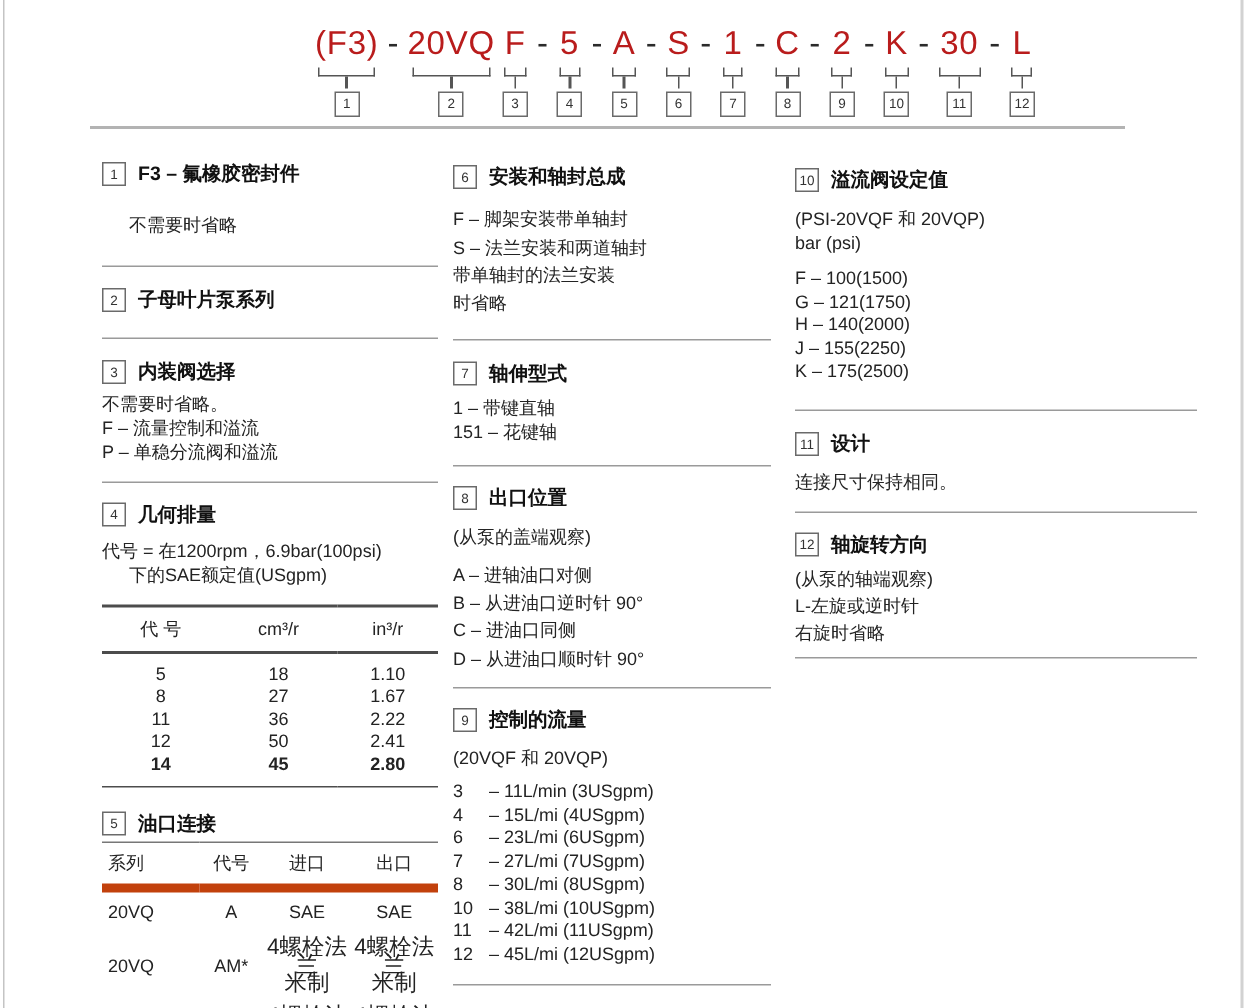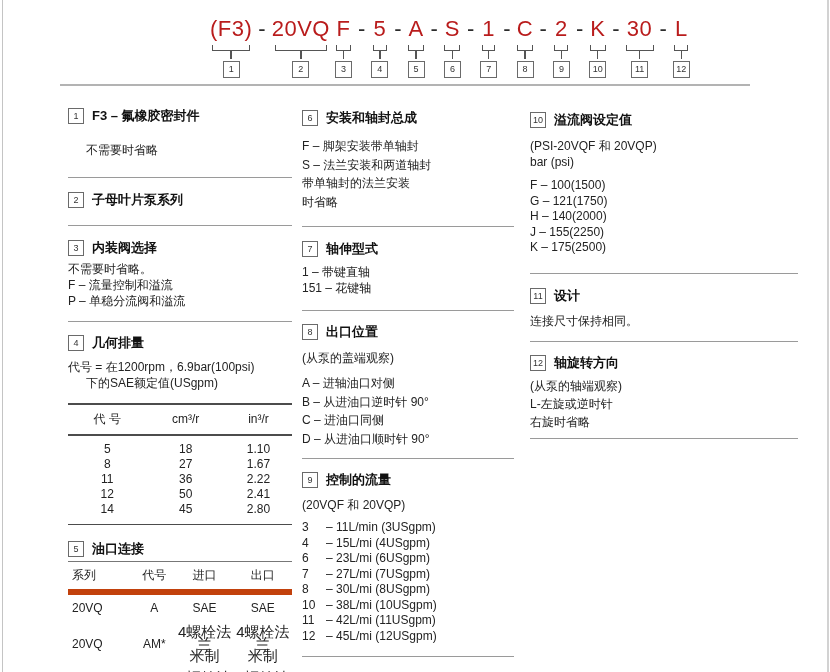--- a/index.html
+++ b/index.html
@@ -36,21 +36,21 @@
 
   .ind{margin-left:18px;}
   .ind2{margin-left:18px;}
   .bl{white-space:nowrap;}
 
   
   .t4{width:100%;border-collapse:collapse;margin-top:12px;border-top:2px solid #4c4c4c;border-bottom:1.5px solid #4c4c4c;}
   .t4 th{font-weight:normal;font-size:12px;padding:6px 0 7px;border-bottom:2px solid #4c4c4c;text-align:center;}
   .t4 td{font-size:12px;text-align:center;padding:0;line-height:15px;}
   .t4 tr.first td{padding-top:6px;}
-  .t4 tr.last td{padding-bottom:7px;}
+  .t4 tr.last td{padding-bottom:7px;font-weight:bold;}
 
   
   .t5{width:100%;border-collapse:collapse;margin-top:4px;border-top:1px solid #777;border-bottom:1.5px solid #4c4c4c;}
   .t5 th{font-weight:normal;font-size:12px;padding:5px 0 6px;border-bottom:6px solid #c2410c;text-align:center;}
   .t5 th.l, .t5 td.l{text-align:left;padding-left:4px;}
   .t5 td{font-size:12px;text-align:center;vertical-align:middle;padding:5px 0;}
   .t5 td.small{font-size:15px;line-height:12px;}
   .pre{white-space:pre-line;}
 
   

